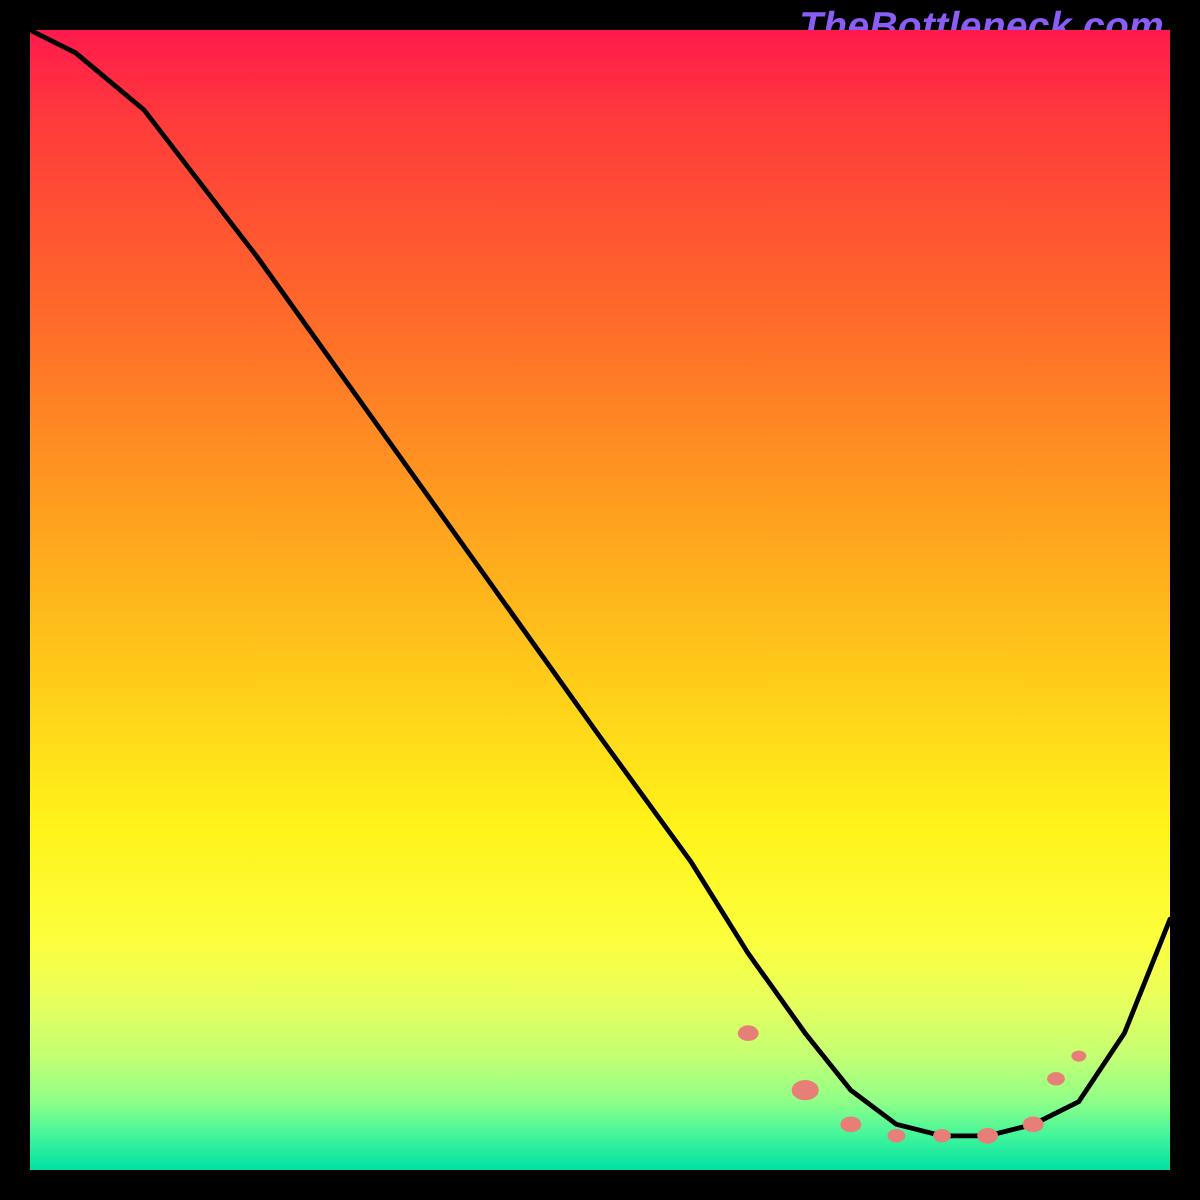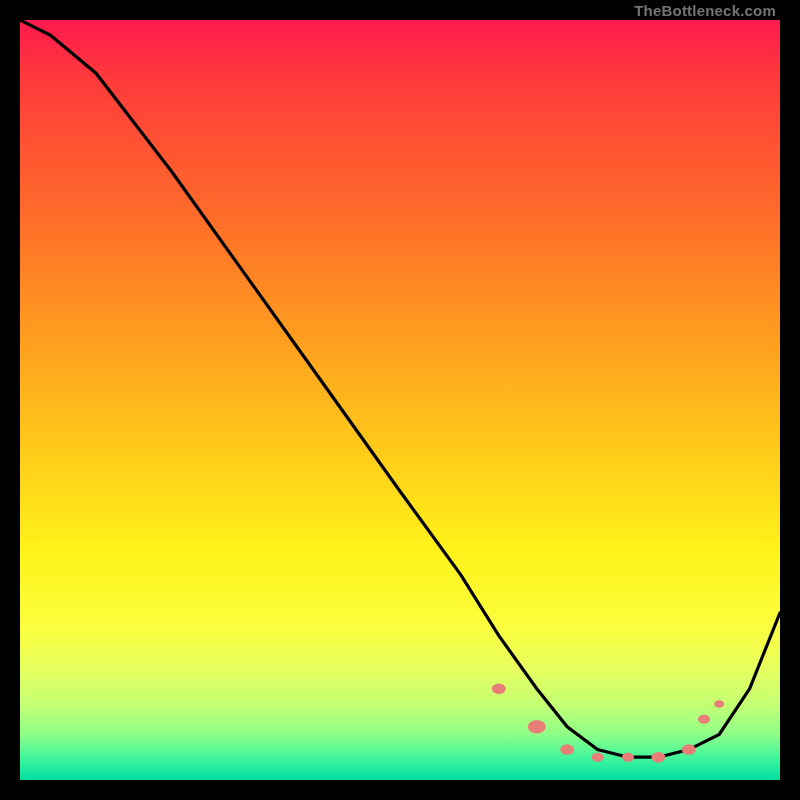--- a/index.html
+++ b/index.html
@@ -45,25 +45,26 @@
     position: absolute;
     left: 0;
     top: 0;
     width: 100%;
     height: 100%;
   }
   .watermark {
     position: absolute;
     top: 2px;
     right: 24px;
-    color: #737373;
-    font-size: 15px;
+    color: #8b5cf6;
+    font-size: 26px;
     font-weight: 600;
     letter-spacing: 0.2px;
     user-select: none;
+    font-style: italic;
   }
 </style>
 </head>
 <body>
 
 <div class="watermark">TheBottleneck.com</div>
 
 <div class="frame">
   <div class="gradient"></div>
   <svg class="curve" viewBox="0 0 760 760" preserveAspectRatio="none">

